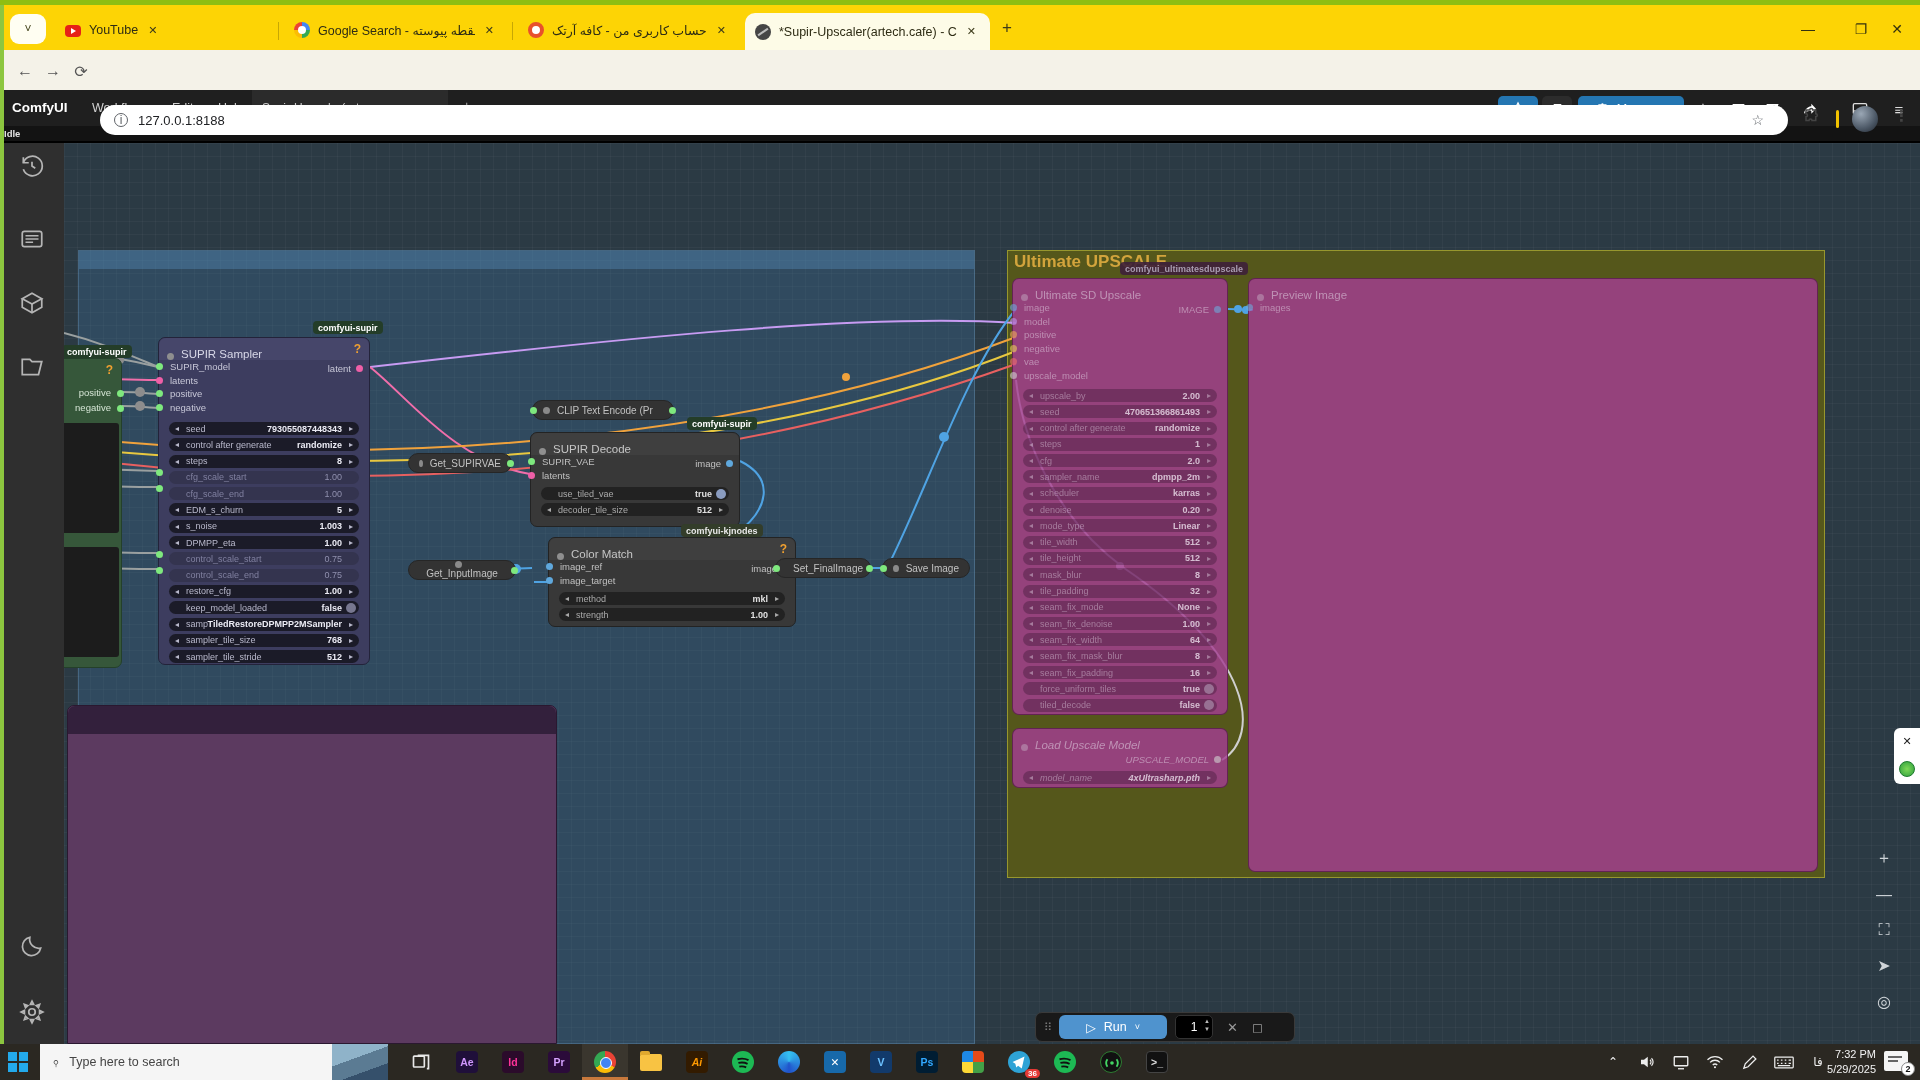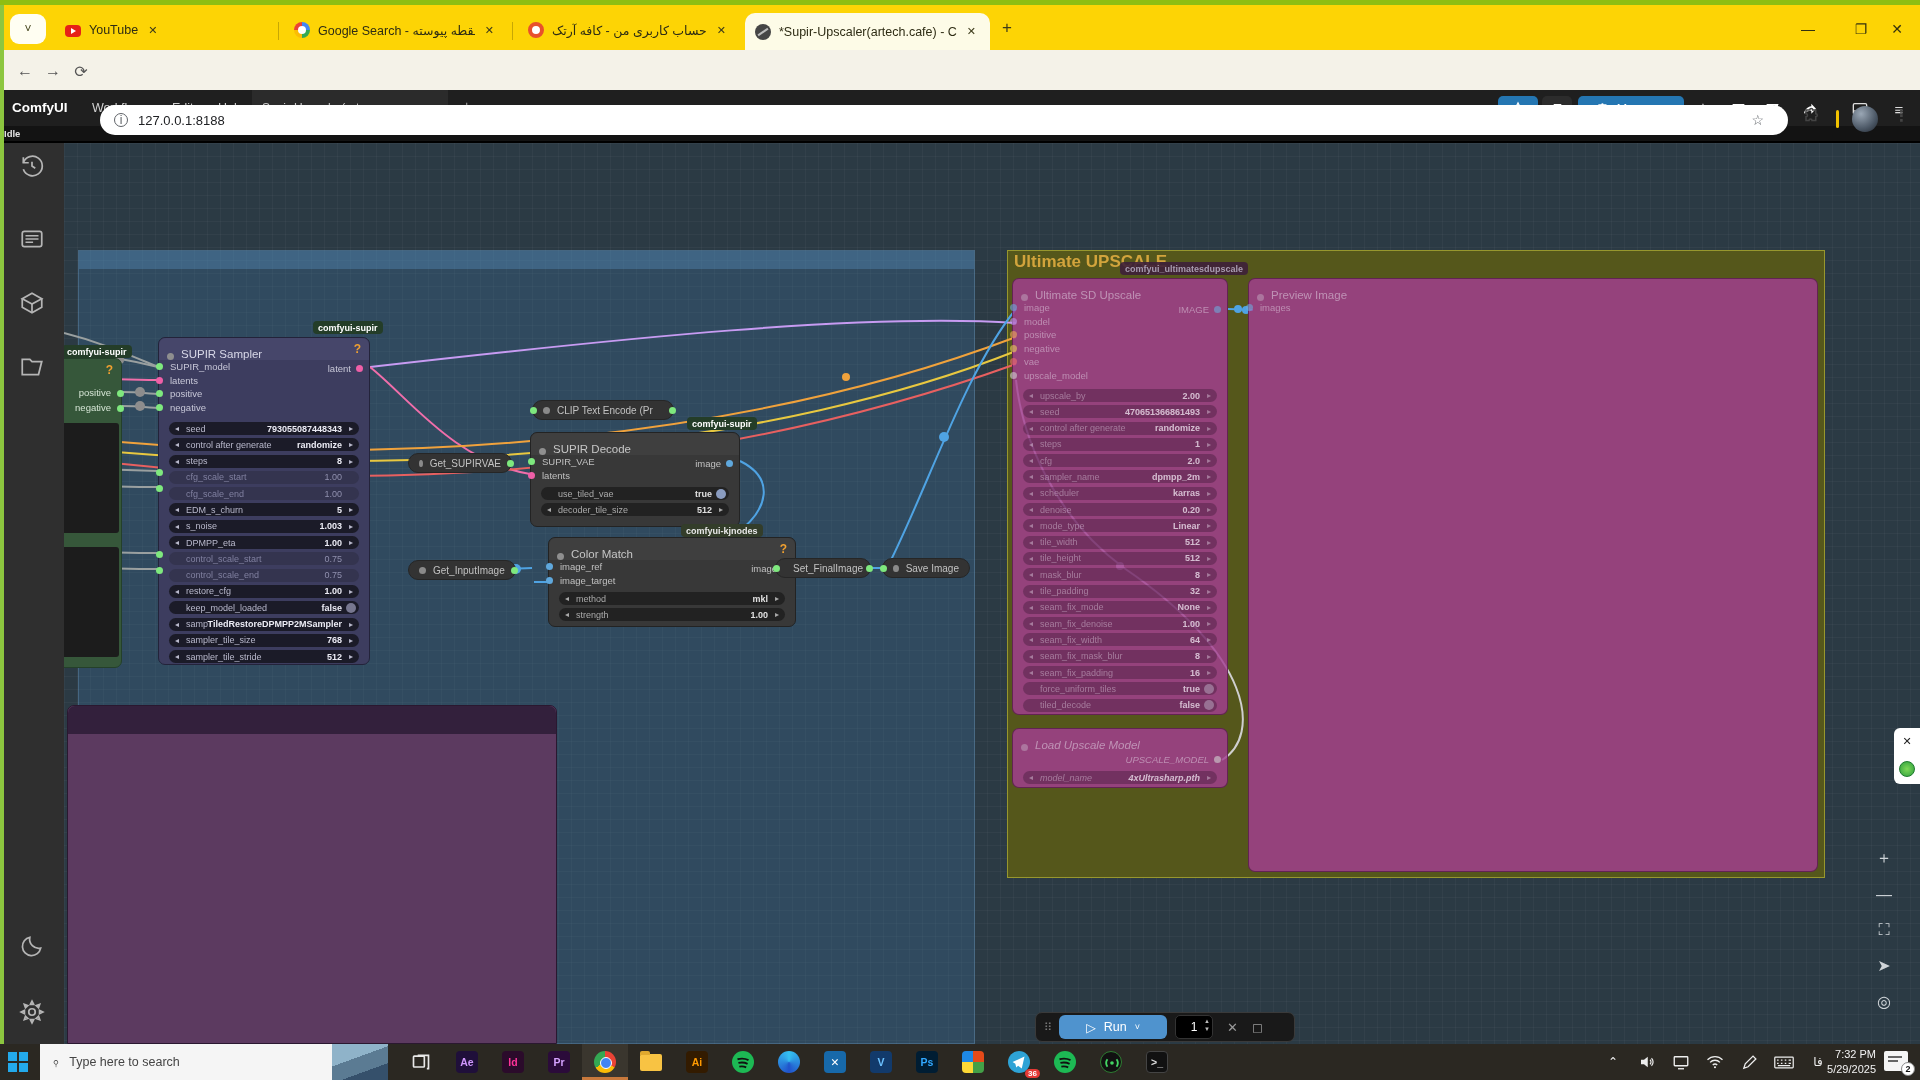--- a/index.html
+++ b/index.html
@@ -520,21 +520,21 @@
           <span class="val">512</span>
         </div>
       </div>
   </div>
 
   <div class="pill" style="left:344px;top:310px;width:104px;">
     <span class="pdot"></span>
     <span>Get_SUPIRVAE</span>
     <span class="sdot" style="right:-3px;background:#7ee87e;"></span>
   </div>
-  <div class="pill" style="left:344px;top:417px;width:108px;">
+  <div class="pill" style="left:344px;top:417px;width:108px;flex-direction:column;">
     <span class="pdot"></span>
     <span>Get_InputImage</span>
     <span class="sdot" style="right:-3px;background:#7ee87e;"></span>
   </div>
 
   <div class="badge olive" style="left:617px;top:381px;">comfyui-kjnodes</div>
   <div class="node gray" style="left:468px;top:394px;width:248px;height:90px;margin-left:16px;">
     <div class="nhead">
         <span class="hd"></span>
         <span>Color Match</span>
@@ -796,21 +796,21 @@
     </div>
   <div class="tbi" style="left:536px;">
       <span class="sq" style="background:#2b0b3a;color:#d6a3ff;">Pr</span>
     </div>
   <div class="tbi active" style="left:582px;">
       <span class="chrome-ic"></span>
     </div>
   <div class="tbi" style="left:628px;">
       <span class="folder-ic"></span>
     </div>
-  <div class="tbi" style="left:674px;">
+  <div class="tbi" style="left:674px;font-style:italic;">
       <span class="sq" style="background:#331b00;color:#ff9a00;">Ai</span>
     </div>
   <div class="tbi" style="left:720px;">
       <span class="circle-ic" style="background:#1db954;position:relative;">
         <svg class="ic" width="22" height="22" viewBox="0 0 24 24" fill="none" stroke="#111" stroke-width="2">
           <path d="M6 9c4-1 8-1 12 1M7 13c3.4-.8 6.8-.6 10 1M8 17c2.6-.6 5-.4 7.5.8"></path>
         </svg>
       </span>
     </div>
   <div class="tbi" style="left:766px;">

